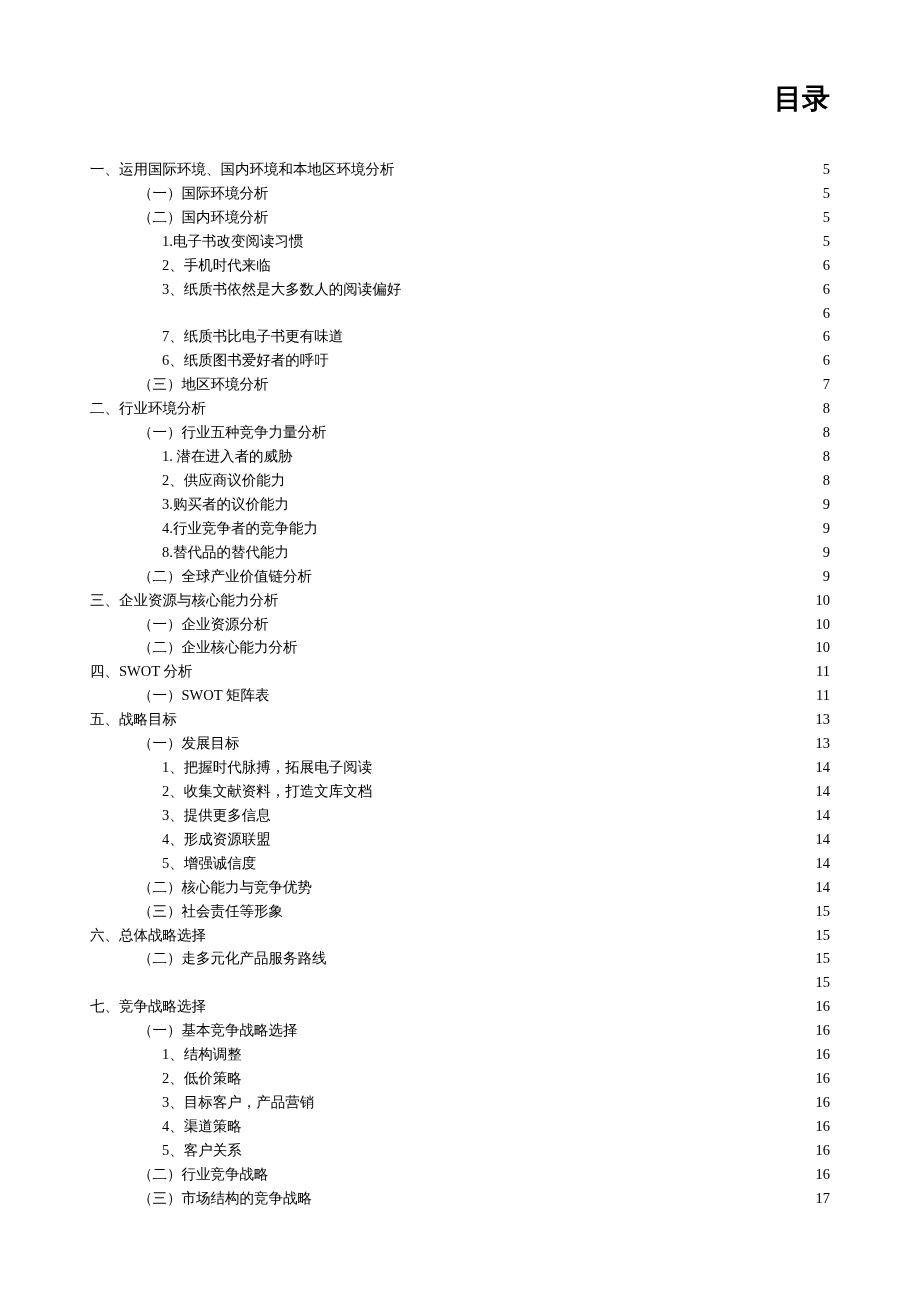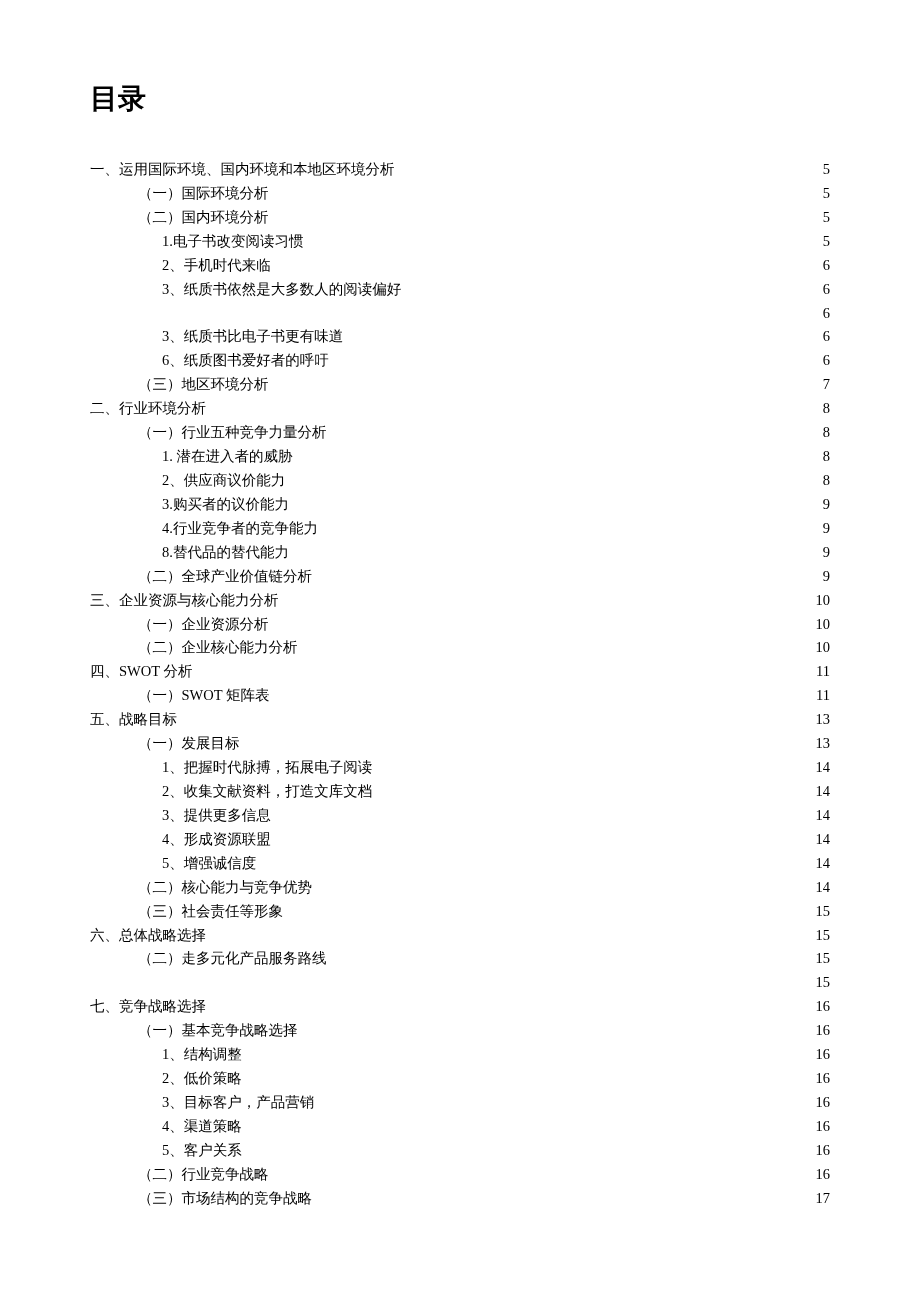--- a/index.html
+++ b/index.html
@@ -5,21 +5,21 @@
     * { margin: 0; padding: 0; box-sizing: border-box; }
     body {
       background: #ffffff;
       font-family: "SimSun", "宋体", serif;
       width: 920px;
       margin: 0 auto;
       padding: 80px 90px 60px 90px;
       color: #000;
     }
     .title {
-      text-align: left;
+      text-align: right;
       font-size: 28px;
       font-weight: bold;
       margin-bottom: 40px;
     }
     .toc-line {
       display: flex;
       align-items: flex-start;
       font-size: 14.5px;
       line-height: 1.65;
       white-space: nowrap;
@@ -80,21 +80,21 @@
     <div class="toc-line level-2">
       <span class="toc-label">3、纸质书依然是大多数人的阅读偏好</span>
       <span class="toc-dots"></span>
       <span class="toc-page">6</span>
     </div>
     <div class="toc-line level-2">
       <span class="toc-dots"></span>
       <span class="toc-page">6</span>
     </div>
     <div class="toc-line level-2">
-      <span class="toc-label">3、纸质书比电子书更有味道</span>
+      <span class="toc-label">7、纸质书比电子书更有味道</span>
       <span class="toc-dots"></span>
       <span class="toc-page">6</span>
     </div>
     <div class="toc-line level-2">
       <span class="toc-label">6、纸质图书爱好者的呼吁</span>
       <span class="toc-dots"></span>
       <span class="toc-page">6</span>
     </div>
     <div class="toc-line level-1">
       <span class="toc-label">（三）地区环境分析</span>

